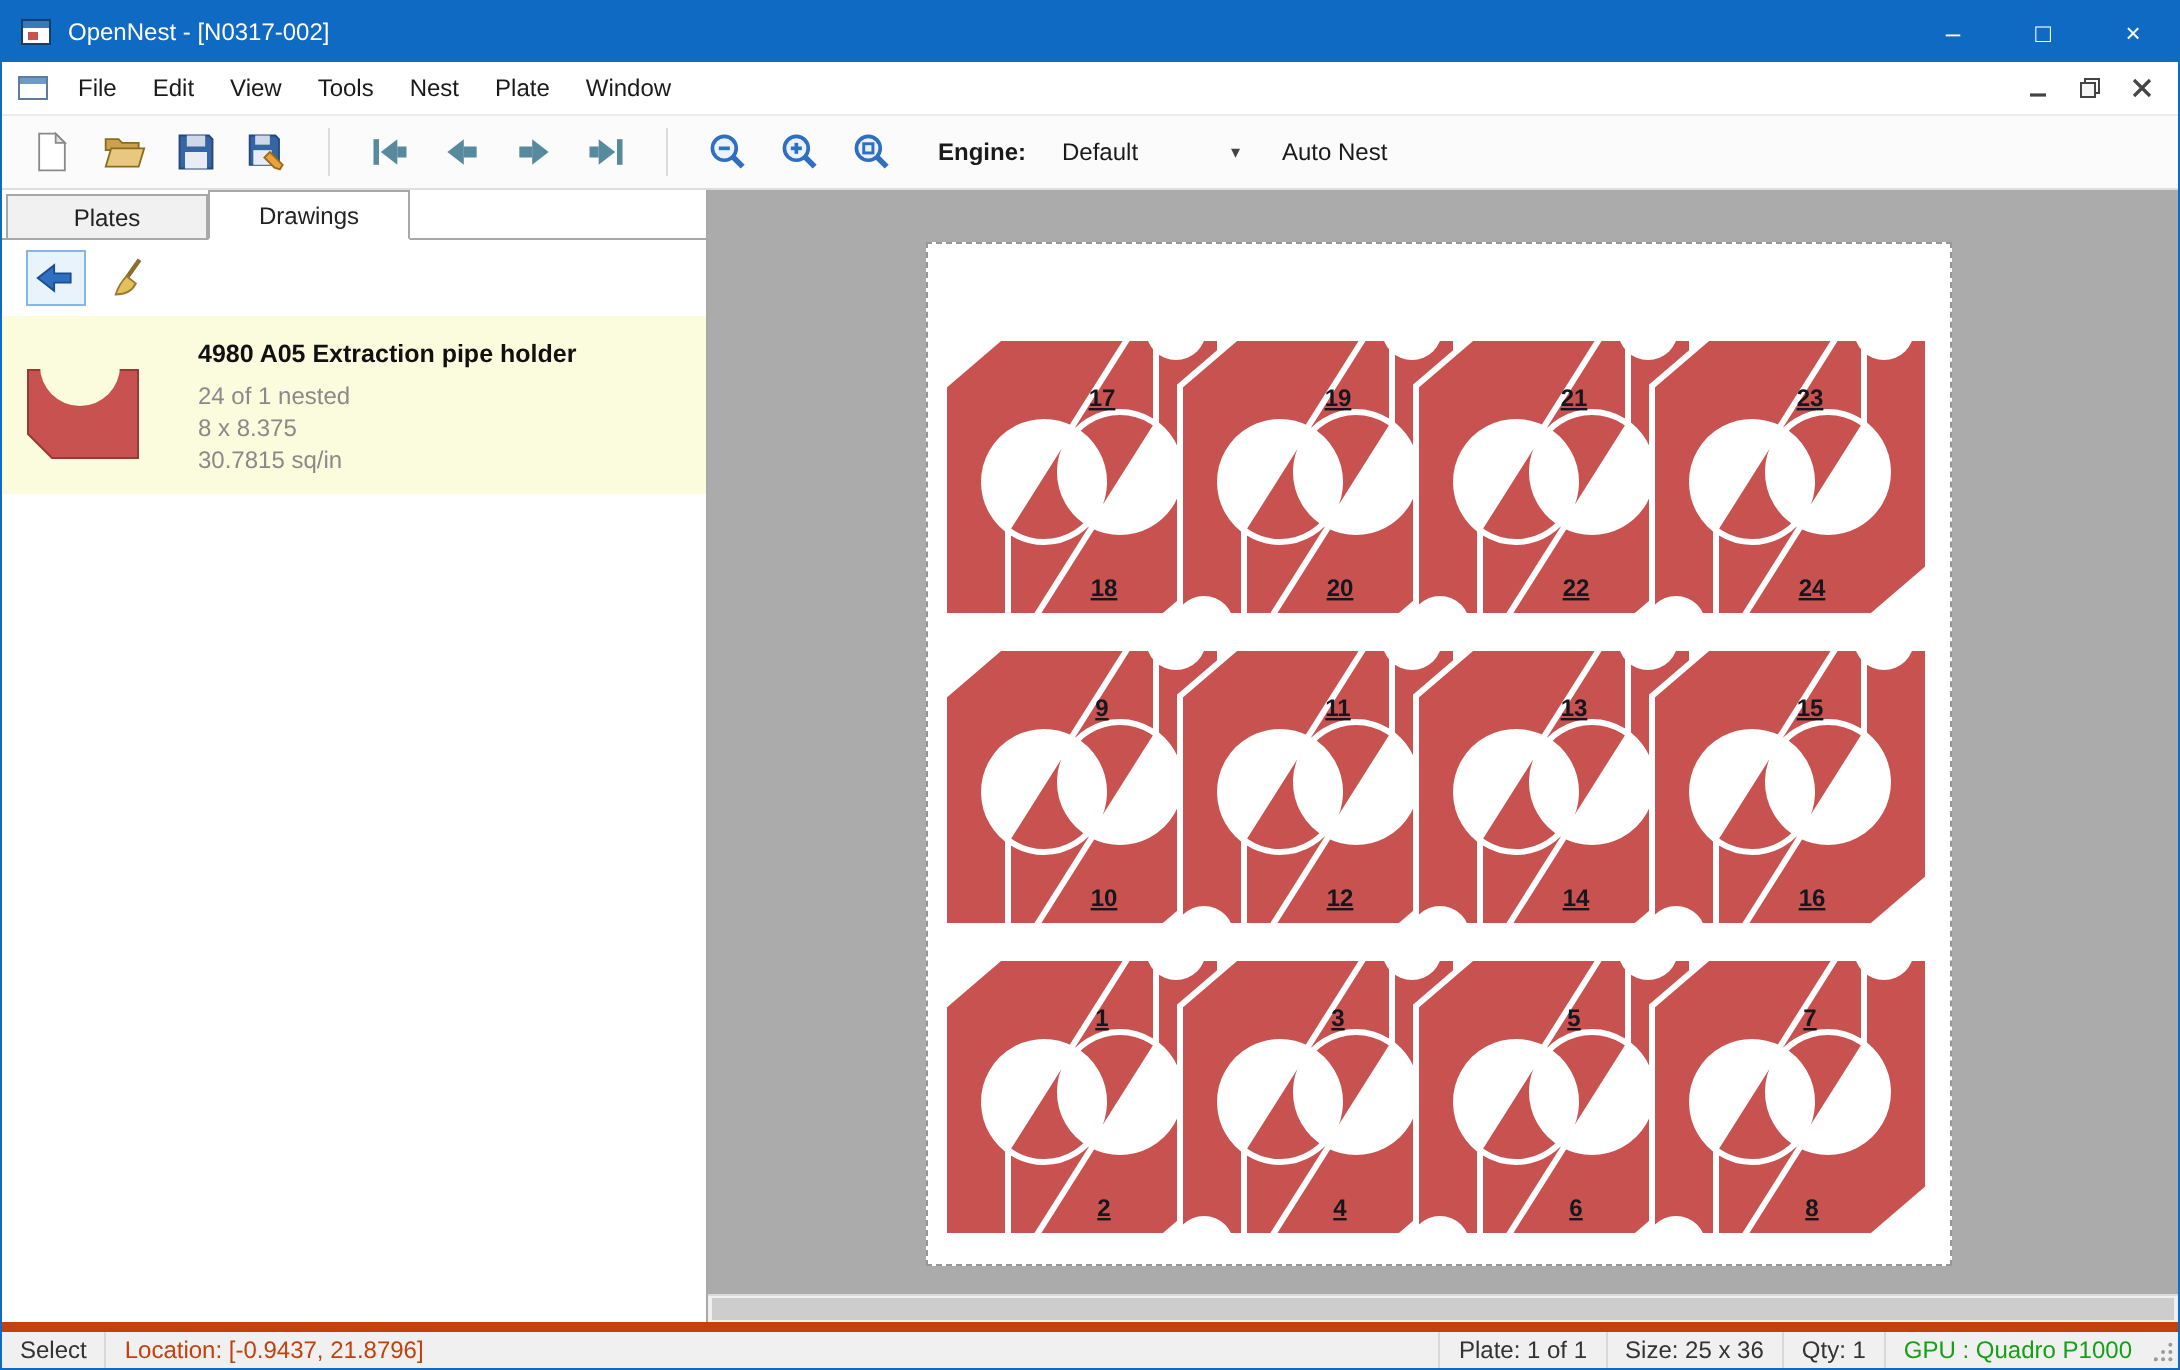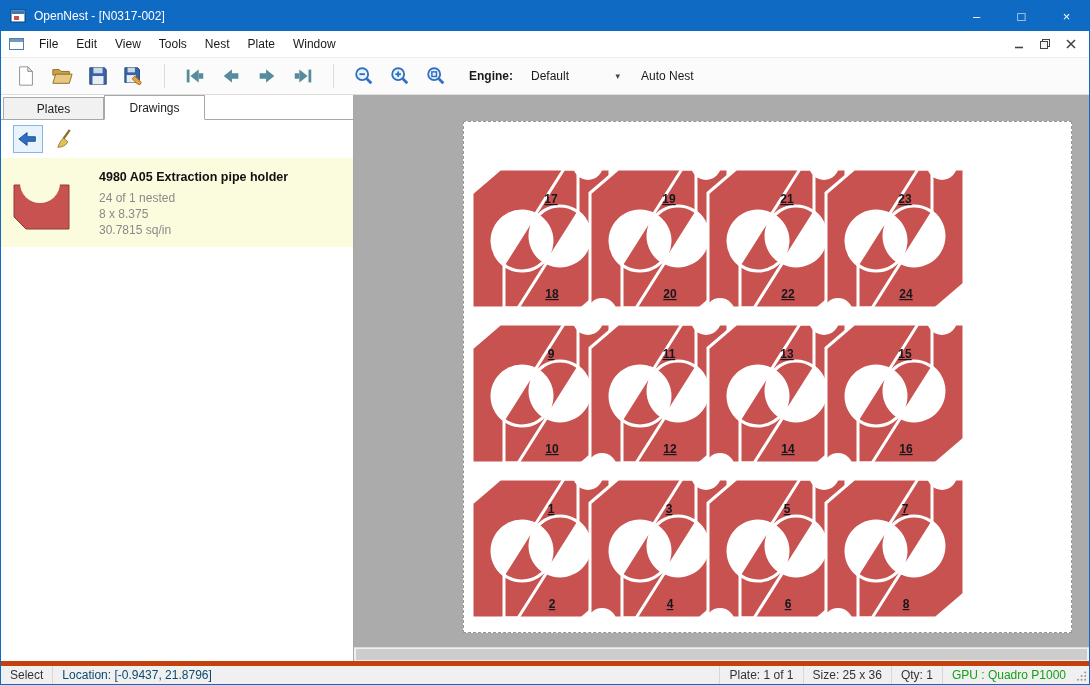--- a/index.html
+++ b/index.html
@@ -53,30 +53,30 @@
   .panel-tools{height:38px;display:flex;align-items:center;gap:9px;padding:0 12px;}
   .ptool-btn{width:30px;height:28px;display:flex;align-items:center;justify-content:center;}
   .ptool-btn.highlight{border:1px solid #89b7e3;background:#e9f3fc;}
   .drawings-list{flex:1;overflow:hidden;}
   .drawing-item{display:flex;background:var(--item-bg);padding:9px 8px;gap:16px;}
   .thumb{flex:none;margin-top:2px;}
   .item-text .ttl{font-weight:bold;color:#111;font-size:12.5px;margin:3px 0 6px;}
   .item-text .sub{color:#8a8a8a;line-height:16px;font-size:12px;}
   .right-area{flex:1;display:flex;flex-direction:column;min-width:0;}
   .canvas{flex:1;position:relative;background:var(--canvas);overflow:hidden;}
-  .plate{position:absolute;left:109px;top:26px;width:609px;height:512px;background:#fff;
+  .plate{position:absolute;left:109px;top:26px;width:513px;height:512px;background:#fff;
     border:1px dashed #969696;}
   .hscroll{height:14px;background:#f0f0f0;border-top:1px solid #dadada;position:relative;}
   .hthumb{position:absolute;left:2px;right:2px;top:1px;bottom:1px;background:#cdcdcd;}
   
   .statusbar{position:absolute;left:0;right:0;bottom:0;height:23px;background:#f0f0f0;
     border-top:5px solid #c2410c;display:flex;align-items:center;color:#333;}
   .status-cell{padding:0 9px;height:100%;display:flex;align-items:center;white-space:nowrap;}
   .status-sep{width:1px;height:100%;background:#d8d8d8;flex:none;}
-  .status-loc{color:#0c4a6e;}
+  .status-loc{color:#c2410c;}
   .status-spacer{flex:1;}
   .gpu{color:var(--gpu);}
   .grip{width:14px;height:100%;display:flex;align-items:flex-end;justify-content:flex-end;padding:2px;}
   
   .part-label{font-family:"Liberation Sans",sans-serif;font-size:12px;font-weight:bold;
     fill:var(--label);}
 </style>
 </head>
 <body>
 

